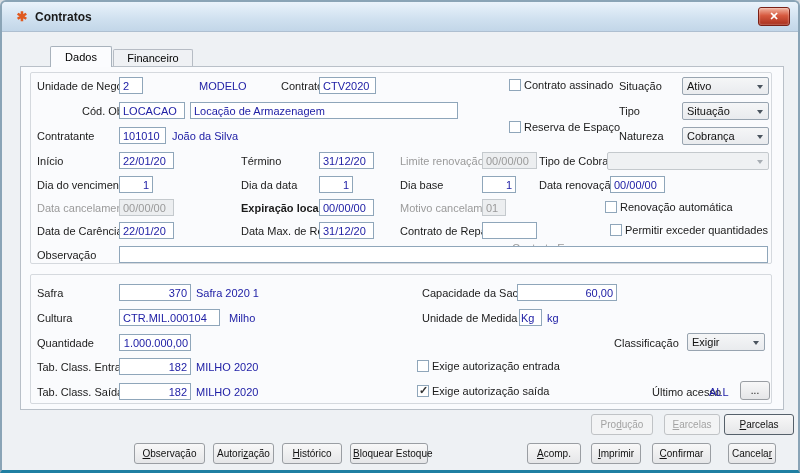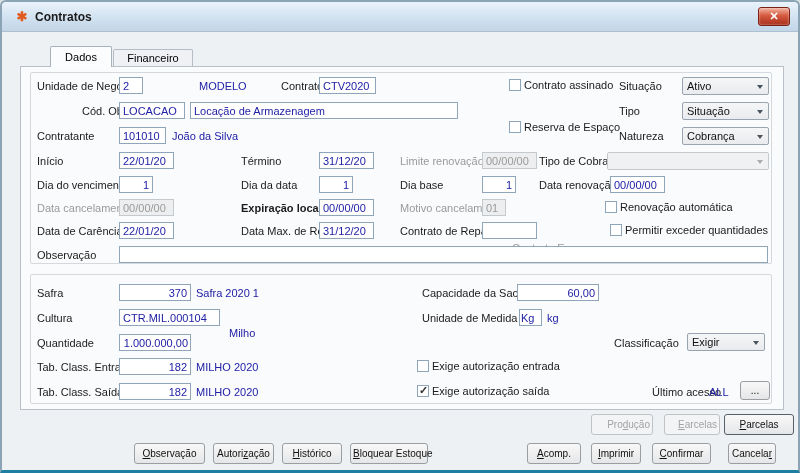--- a/index.html
+++ b/index.html
@@ -51,21 +51,21 @@
   .combo.dis { background:#eff1f3; border-color:#c4c9cd; cursor:default; }
   .combo.dis .chev { border-top-color:#a7adb3; }
   .cbx { position:absolute; z-index:5; cursor:pointer; }
   .cbx .box { position:absolute; left:0; top:0; width:12px; height:12px; background:#fff;
     border:1px solid #8fa6ba; }
   .cbx .mark { position:absolute; left:1px; top:-2px; font-size:11px; font-weight:bold; color:#333; }
   .cbx .cl { position:absolute; left:15px; top:0; font-size:11px; white-space:nowrap; color:#1b1b1b; }
   .btn { position:absolute; height:21px; background:linear-gradient(#f8f8f8,#e5e6e8);
     border:1px solid #9a9ea3; border-radius:3px; font-family:"Liberation Sans",sans-serif;
     font-size:10px; color:#111; text-align:center; white-space:nowrap; cursor:pointer; z-index:5; padding:0 2px; }
-  .btn.dis { background:#f3f4f5; border-color:#c0c3c6; color:#a3a3a3; cursor:default;text-align:right; }
+  .btn.dis { background:#f3f4f5; border-color:#c0c3c6; color:#a3a3a3; cursor:default; }
   .btn.primary { border-color:#55606a; }
   .btn .k { text-decoration:underline; }
   .mini { font-size:10px; height:19px; }
 </style>
 </head>
 <body>
 
 <div class="win">
 
   <div class="titlebar">
@@ -171,25 +171,25 @@
 
   <div class="lbl" style="left:35px;top:247px;">Observação</div>
   <input class="inp" style="left: 117px; top: 244px; width: 649px;" value="">
 
   <div class="grp" style="left:28px;top:272px;width:742px;height:130px;"></div>
 
   <div class="lbl" style="left:35px;top:285px;">Safra</div>
   <input class="inp ra" style="left: 117px; top: 282px; width: 72px;" value="370">
   <div class="desc" style="left:194px;top:285px;">Safra 2020 1</div>
   <div class="lbl" style="left:420px;top:285px;">Capacidade da Saca</div>
-  <input class="inp ra" style="left: 515px; top: 282px; width: 82px; padding-left: 32px;" value="60,00">
+  <input class="inp ra" style="left: 515px; top: 282px; width: 100px; padding-left: 32px;" value="60,00">
 
   <div class="lbl" style="left:35px;top:310px;">Cultura</div>
   <input class="inp" style="left: 117px; top: 307px; width: 101px;" value="CTR.MIL.000104">
-  <div class="desc" style="left:227px;top:325px;">Milho</div>
+  <div class="desc" style="left:227px;top:310px;">Milho</div>
   <div class="lbl" style="left:420px;top:310px;">Unidade de Medida</div>
   <input class="inp" style="left: 517px; top: 307px; width: 23px; padding: 0px 1px;" value="Kg">
   <div class="desc" style="left:545px;top:310px;">kg</div>
 
   <div class="lbl" style="left:35px;top:335px;">Quantidade</div>
   <input class="inp ra" style="left: 117px; top: 332px; width: 72px; padding: 0px 2px;" value="1.000.000,00">
   <div class="lbl" style="left:612px;top:335px;">Classificação</div>
   <div class="combo" style="left:685px;top:331px;width:78px;">
     <span>Exigir</span>
       <span class="chev"></span>

